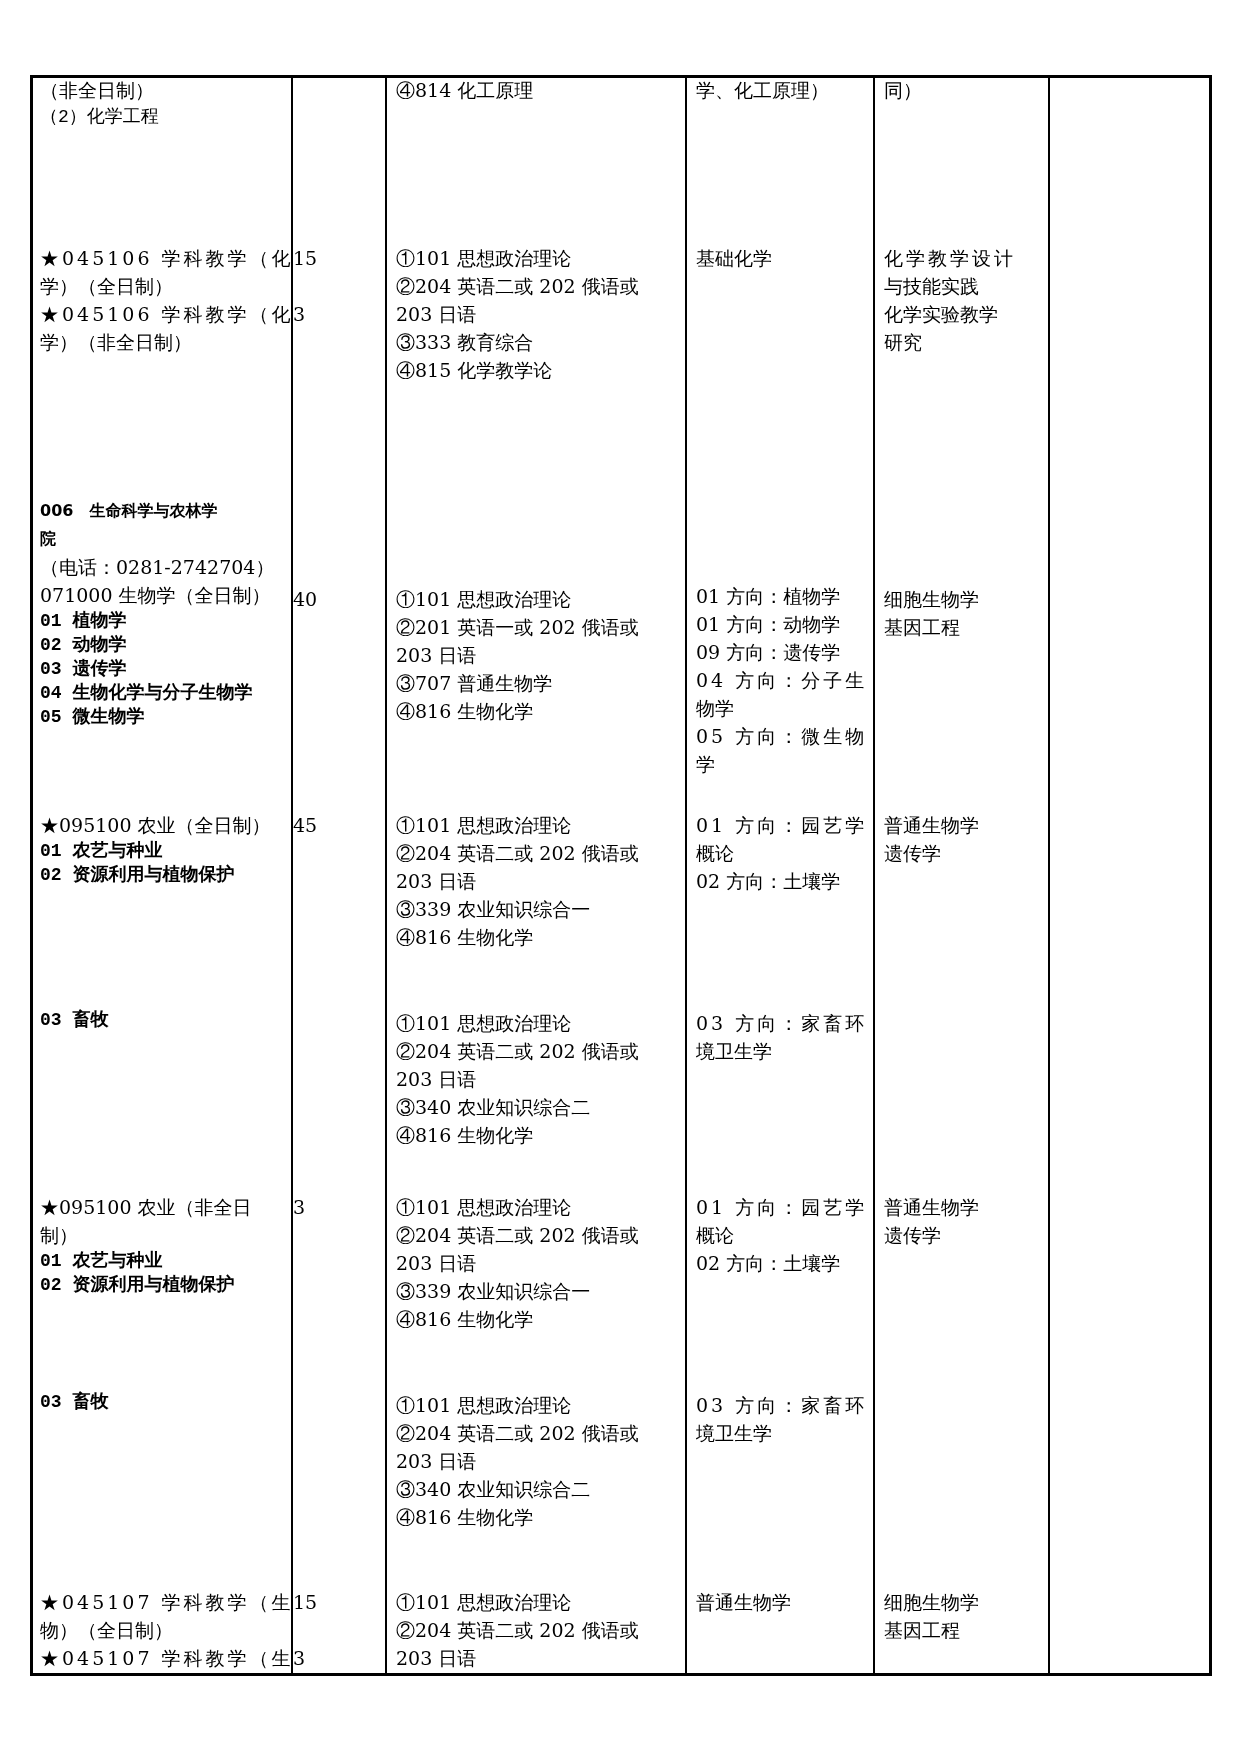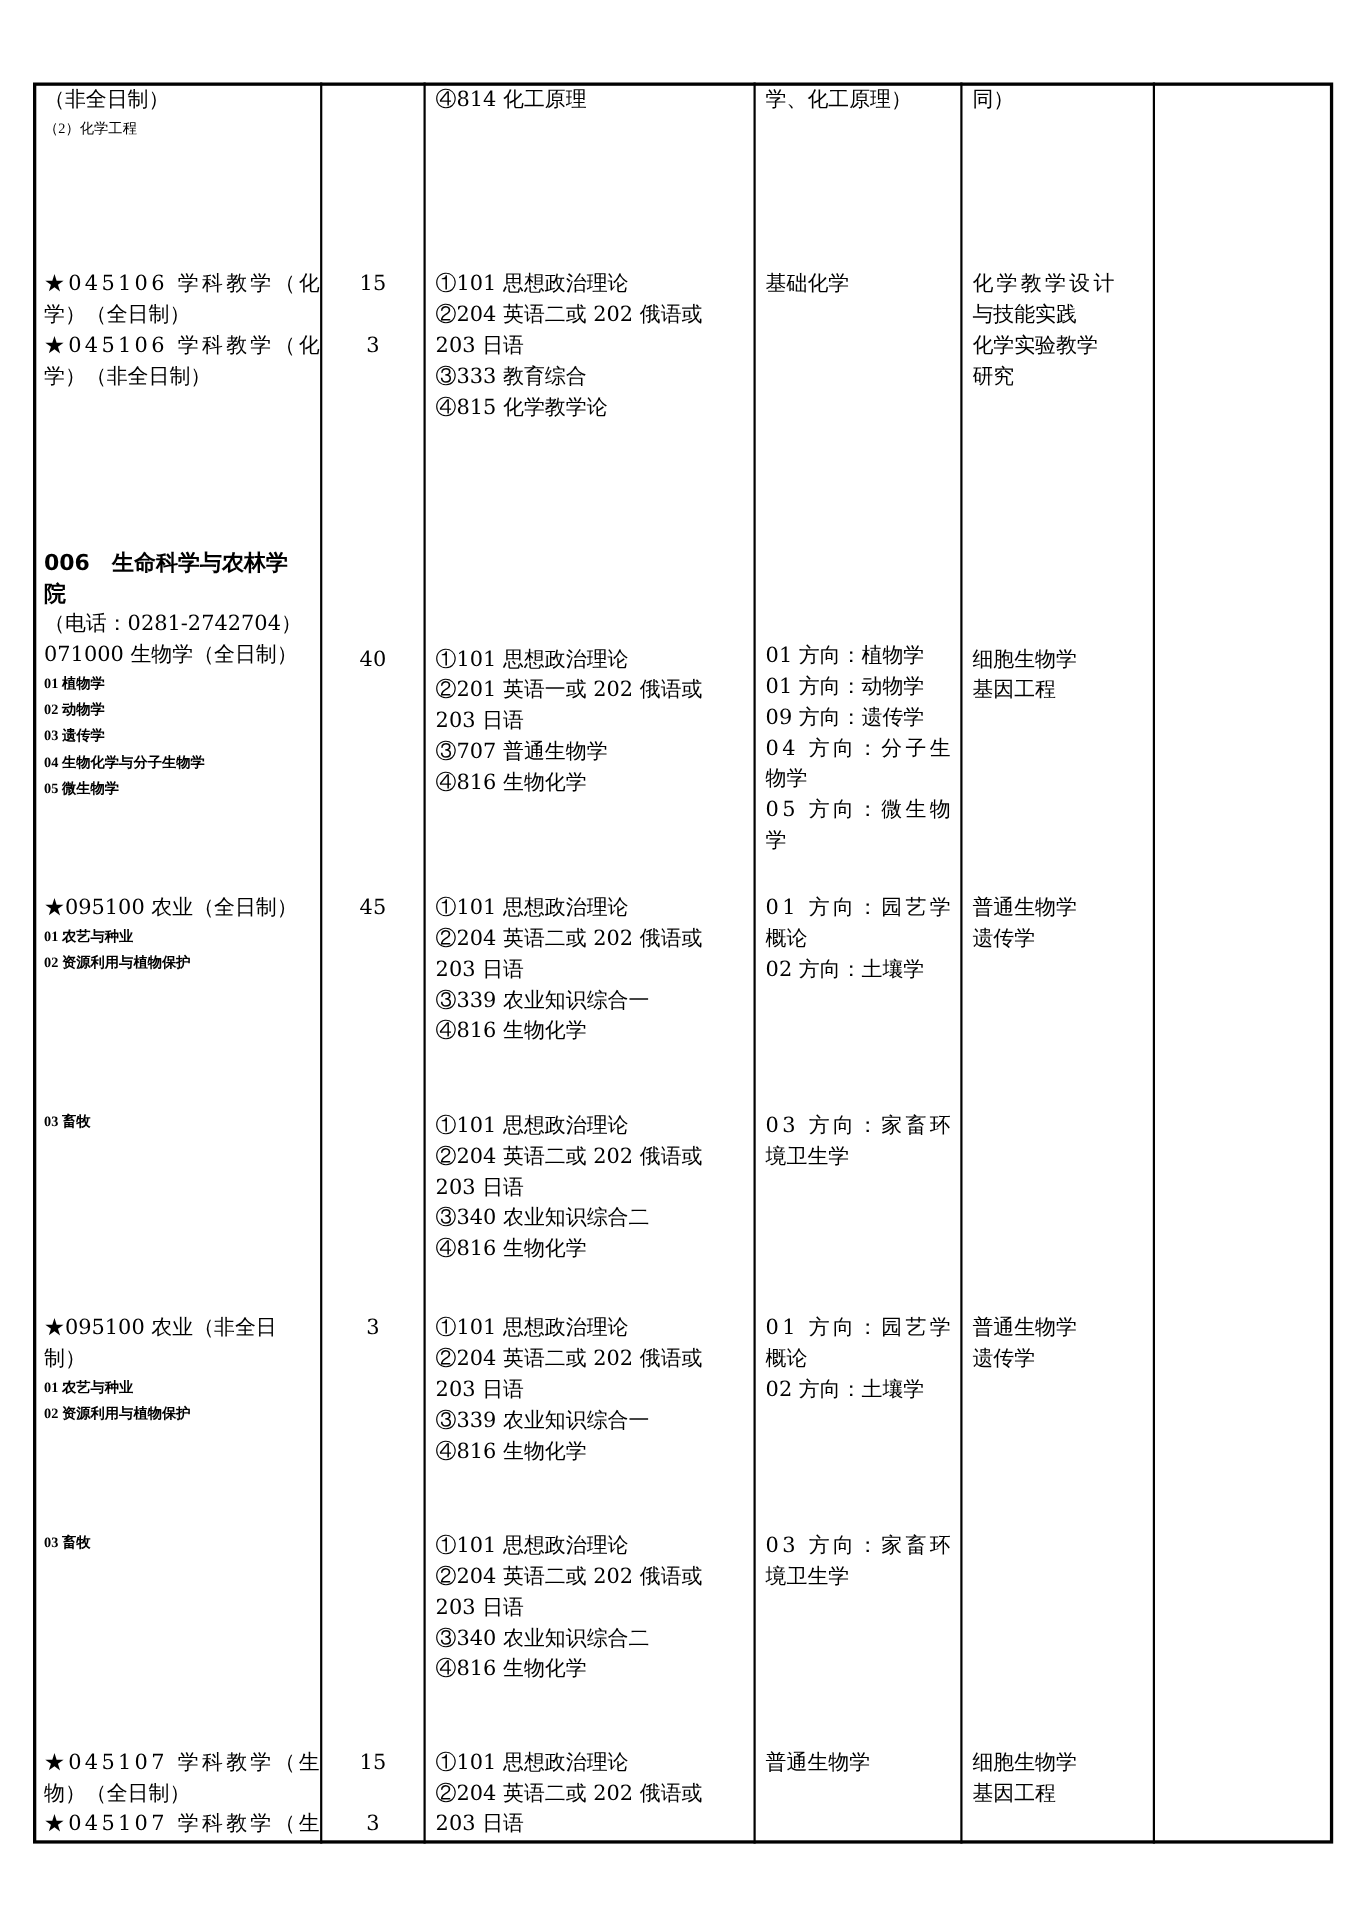--- a/index.html
+++ b/index.html
@@ -3,23 +3,23 @@
 <meta charset="utf-8">
 <style>
   html, body { margin:0; padding:0; background:#ffffff; }
   body { width:1240px; height:1754px; position:relative; overflow:hidden;
          font-family:"DejaVu Serif","Liberation Serif",serif; color:#000; }
   .frame { position:absolute; left:30px; top:75px; width:1182px; height:1601px;
            border:3px solid #000; box-sizing:border-box; }
   .vline { position:absolute; top:75px; height:1601px; width:2px; background:#000; }
   .blk { position:absolute; font-size:19px; line-height:28px; white-space:nowrap; }
   .blk div { height:28px; }
-  .sm { font-size:13px; font-weight:bold; font-family:Liberation Serif, serif; }
+  .sm { font-size:18px; font-weight:bold; font-family:Liberation Mono, monospace; }
   .bold { font-weight:bold; font-family:"DejaVu Sans","Liberation Sans",sans-serif; }
-  .c2 { text-align:center; width:92px; }
+  .c2 { text-align:left; width:92px; }
   .just { letter-spacing:3px; }
 </style>
 </head>
 <body>
 
 <div class="frame"></div>
 <div class="vline" style="left:291px"></div>
 <div class="vline" style="left:385px"></div>
 <div class="vline" style="left:685px"></div>
 <div class="vline" style="left:873px"></div>
@@ -62,21 +62,21 @@
 <div class="blk" style="left:696px;top:244px">
   <div>基础化学</div>
 </div>
 <div class="blk" style="left:884px;top:244px">
   <div class="just">化学教学设计</div>
   <div>与技能实践</div>
   <div>化学实验教学</div>
   <div>研究</div>
 </div>
 
-<div class="blk bold" style="left:40px;top:497px;font-size:20px">
+<div class="blk bold" style="left:40px;top:497px;font-size:16px">
   <div>006　生命科学与农林学</div>
   <div>院</div>
 </div>
 <div class="blk" style="left:40px;top:553px">
   <div>（电话：0281-2742704）</div>
 </div>
 <div class="blk" style="left:40px;top:581px">
   <div>071000 生物学（全日制）</div>
 </div>
 <div class="blk sm" style="left:40px;top:609px;line-height:24px">

